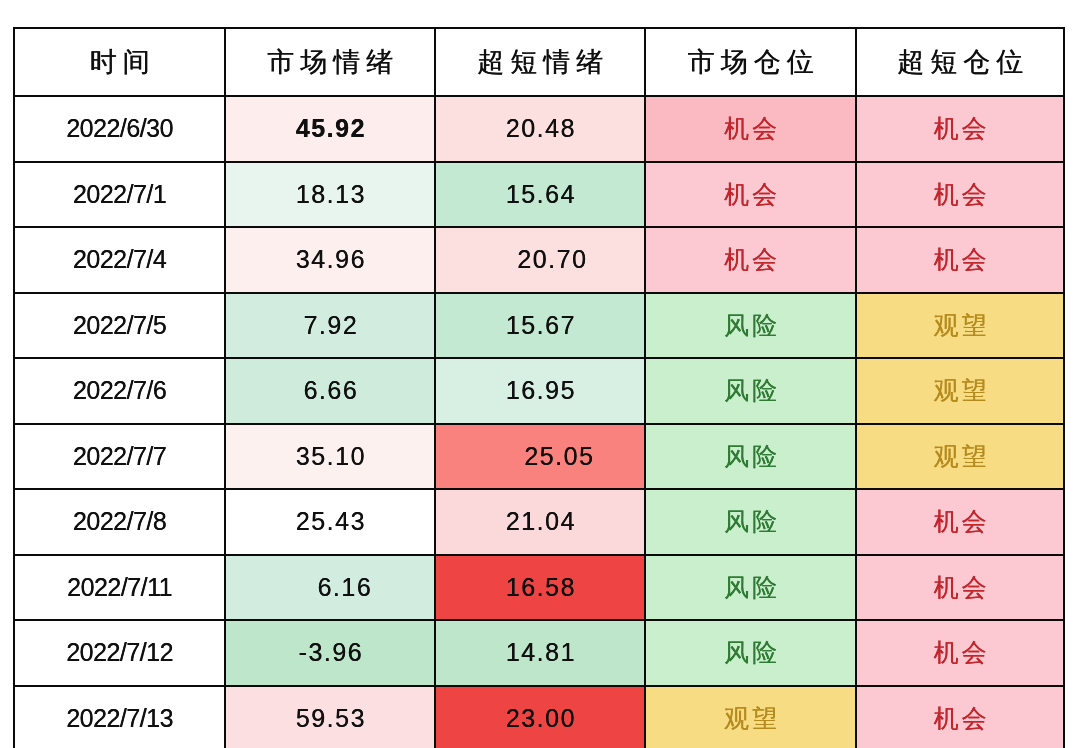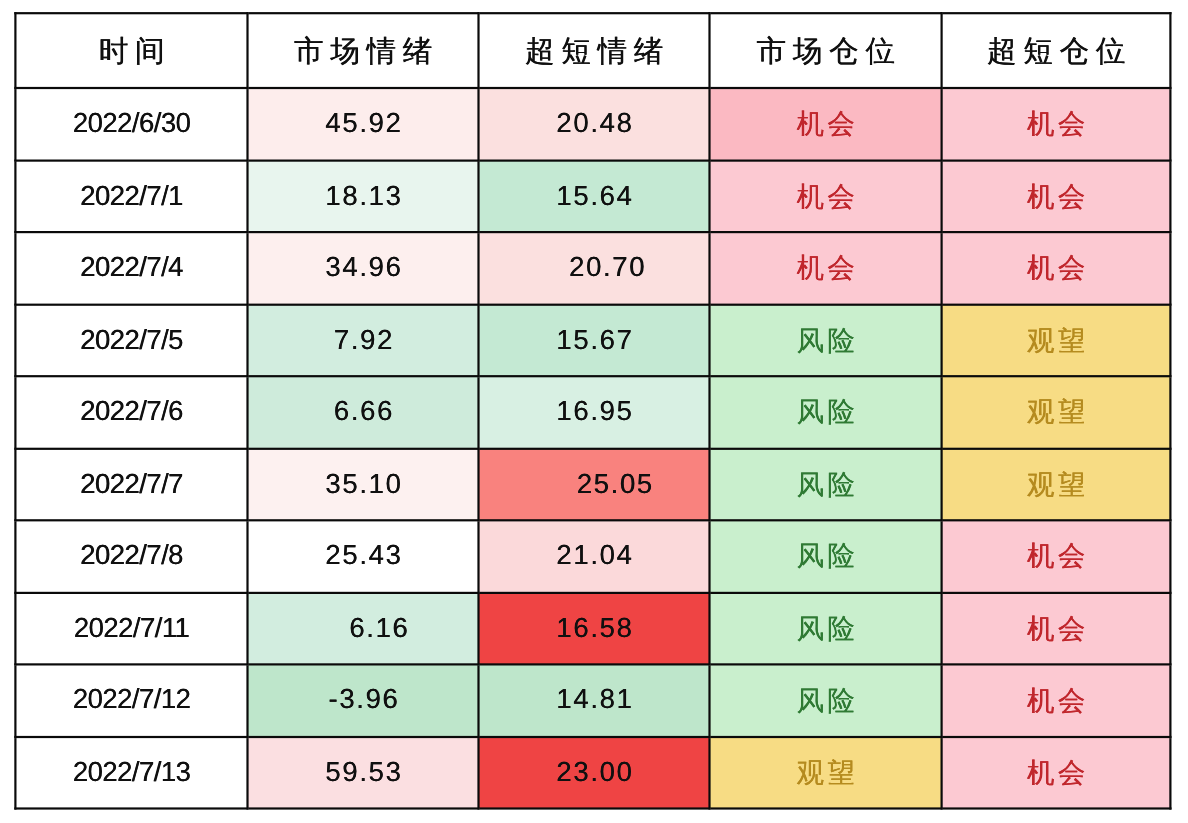--- a/index.html
+++ b/index.html
@@ -9,21 +9,21 @@
   }
   body {
     width: 1080px;
     height: 748px;
     font-family: "Liberation Serif", "DejaVu Serif", serif;
     overflow: hidden;
   }
   #sheet {
     position: absolute;
     left: 13px;
-    top: 11px;
+    top: 27px;
     width: 870px;
     height: 712px;
   }
   table.grid {
     border-collapse: collapse;
     table-layout: fixed;
     width: 1050px;
     height: 712px;
     background: #ffffff;
   }
@@ -100,21 +100,21 @@
         <th>时间</th>
         <th>市场情绪</th>
         <th>超短情绪</th>
         <th>市场仓位</th>
         <th>超短仓位</th>
       </tr>
     </thead>
     <tbody id="tbody">
         <tr>
           <td class="date">2022/6/30</td>
-          <td class="num" style="background: rgb(253, 237, 236);">45.92</td>
+          <td class="num" style="background: rgb(253, 237, 236); font-weight: bold;">45.92</td>
           <td class="num" style="background: rgb(251, 224, 223);">20.48</td>
           <td class="pos w-chance" style="background: rgb(251, 185, 194);">机会</td>
           <td class="pos w-chance" style="background: rgb(252, 201, 210);">机会</td>
         </tr>
         <tr>
           <td class="date">2022/7/1</td>
           <td class="num" style="background: rgb(232, 245, 238);">18.13</td>
           <td class="num" style="background: rgb(196, 233, 211);">15.64</td>
           <td class="pos w-chance" style="background: rgb(252, 201, 210);">机会</td>
           <td class="pos w-chance" style="background: rgb(252, 201, 210);">机会</td>

